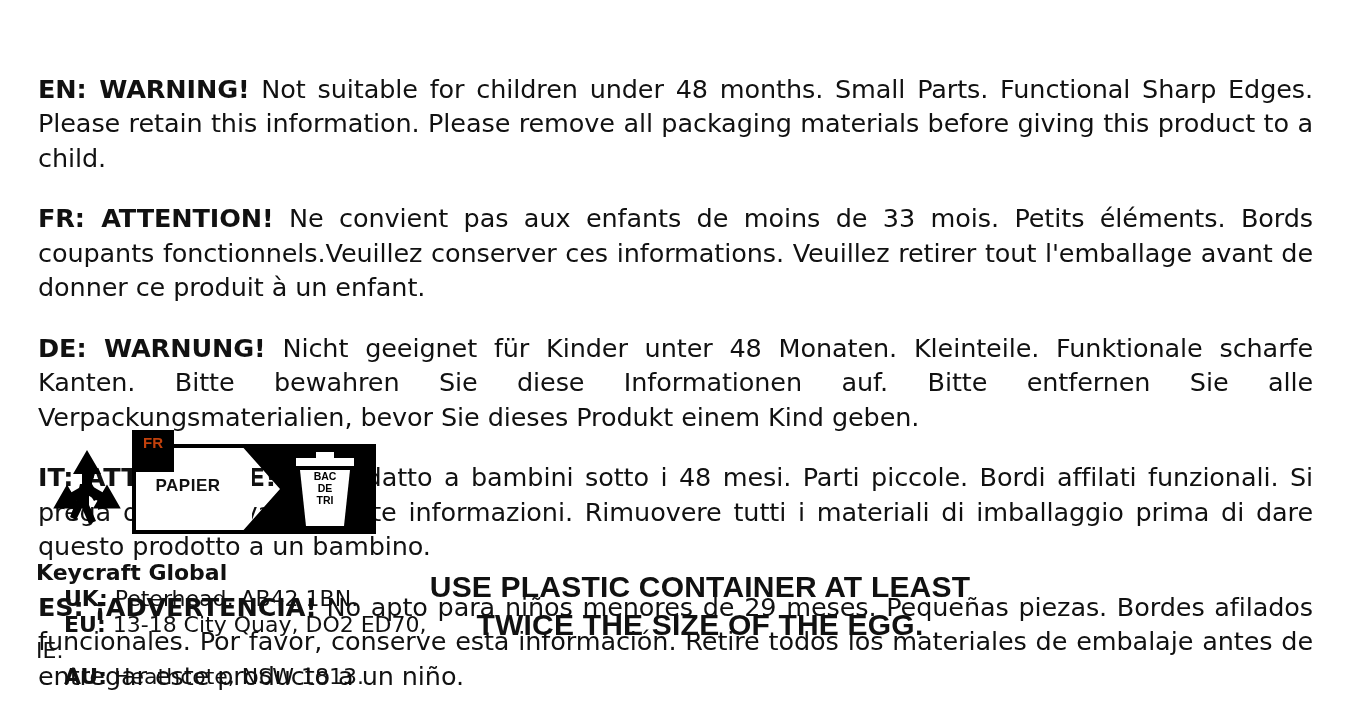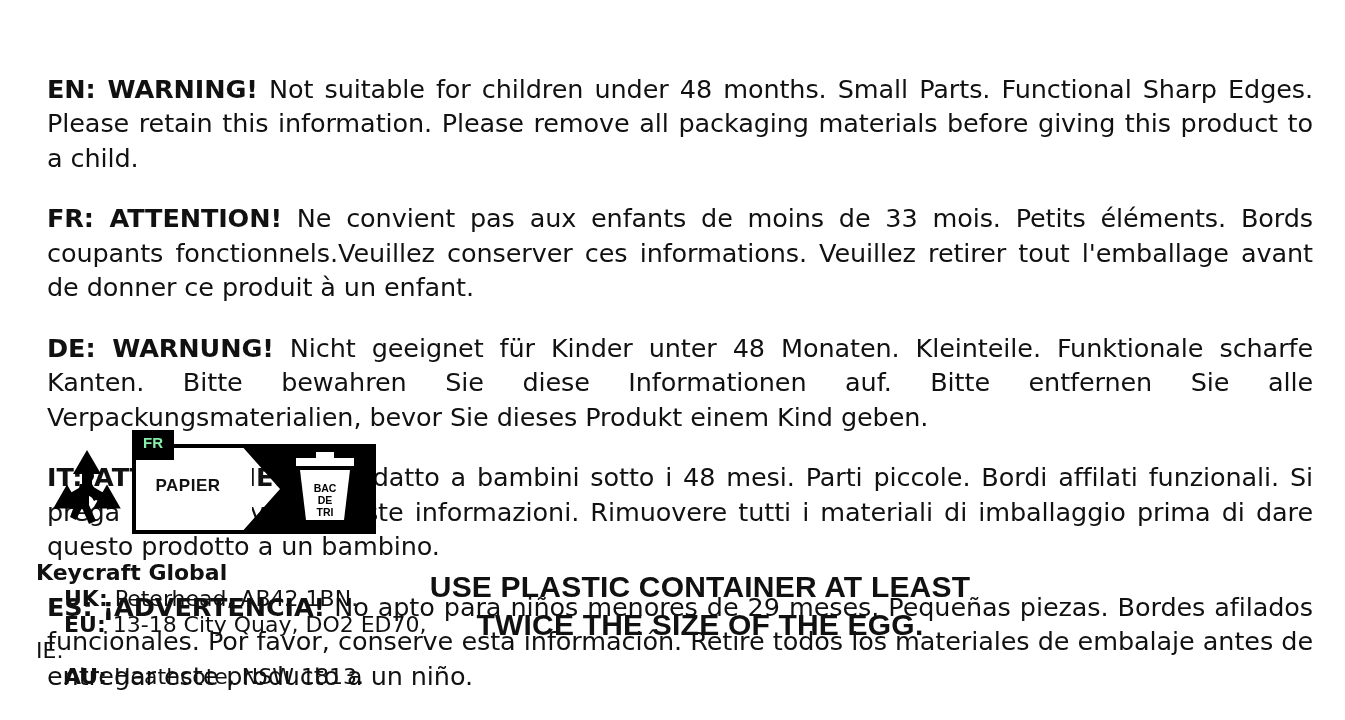--- a/index.html
+++ b/index.html
@@ -23,21 +23,20 @@
     top: 46px;
     width: 1275px;
   }
   .warn-line {
     font-size: 25.5px;
     line-height: 1.36;
     letter-spacing: -0.1px;
     margin-bottom: 4px;
     text-align: justify;
     text-justify: inter-word;
-    margin-left: 9px;
   }
   .warn-line .lead {
     font-weight: bold;
   }
 
   
   .icon-row {
     position: absolute;
     left: 0;
     top: 432px;
@@ -69,23 +68,23 @@
     border: 4px solid #000;
     border-right: none;
     box-sizing: border-box;
     background: #fff;
   }
   .fr-tab {
     position: absolute;
     left: 88px;
     top: -14px;
     width: 42px;
-    height: 30px;
+    height: 42px;
     background: #000;
-    color: #86efac;
+    color: #c2410c;
     font-size: 15px;
     font-weight: bold;
     line-height: 26px;
     text-align: center;
     font-family: "Liberation Sans", sans-serif;
   }
   .papier-text {
     position: absolute;
     left: 96px;
     top: 32px;
@@ -126,29 +125,29 @@
     top: -6px;
     width: 18px;
     height: 6px;
     background: #fff;
   }
   .bin-body {
     position: absolute;
     left: 4px;
     top: 12px;
     width: 50px;
-    height: 50px;
+    height: 56px;
     background: #fff;
     clip-path: polygon(0 0, 100% 0, 88% 100%, 12% 100%);
     color: #000;
     font-size: 10.5px;
     font-weight: bold;
     line-height: 12px;
     text-align: center;
-    padding-top: 12px;
+    padding-top: 0;
     box-sizing: border-box;
     font-family: "Liberation Sans", sans-serif;
   }
 
   
   .address {
     position: absolute;
     left: 36px;
     top: 560px;
     width: 420px;

